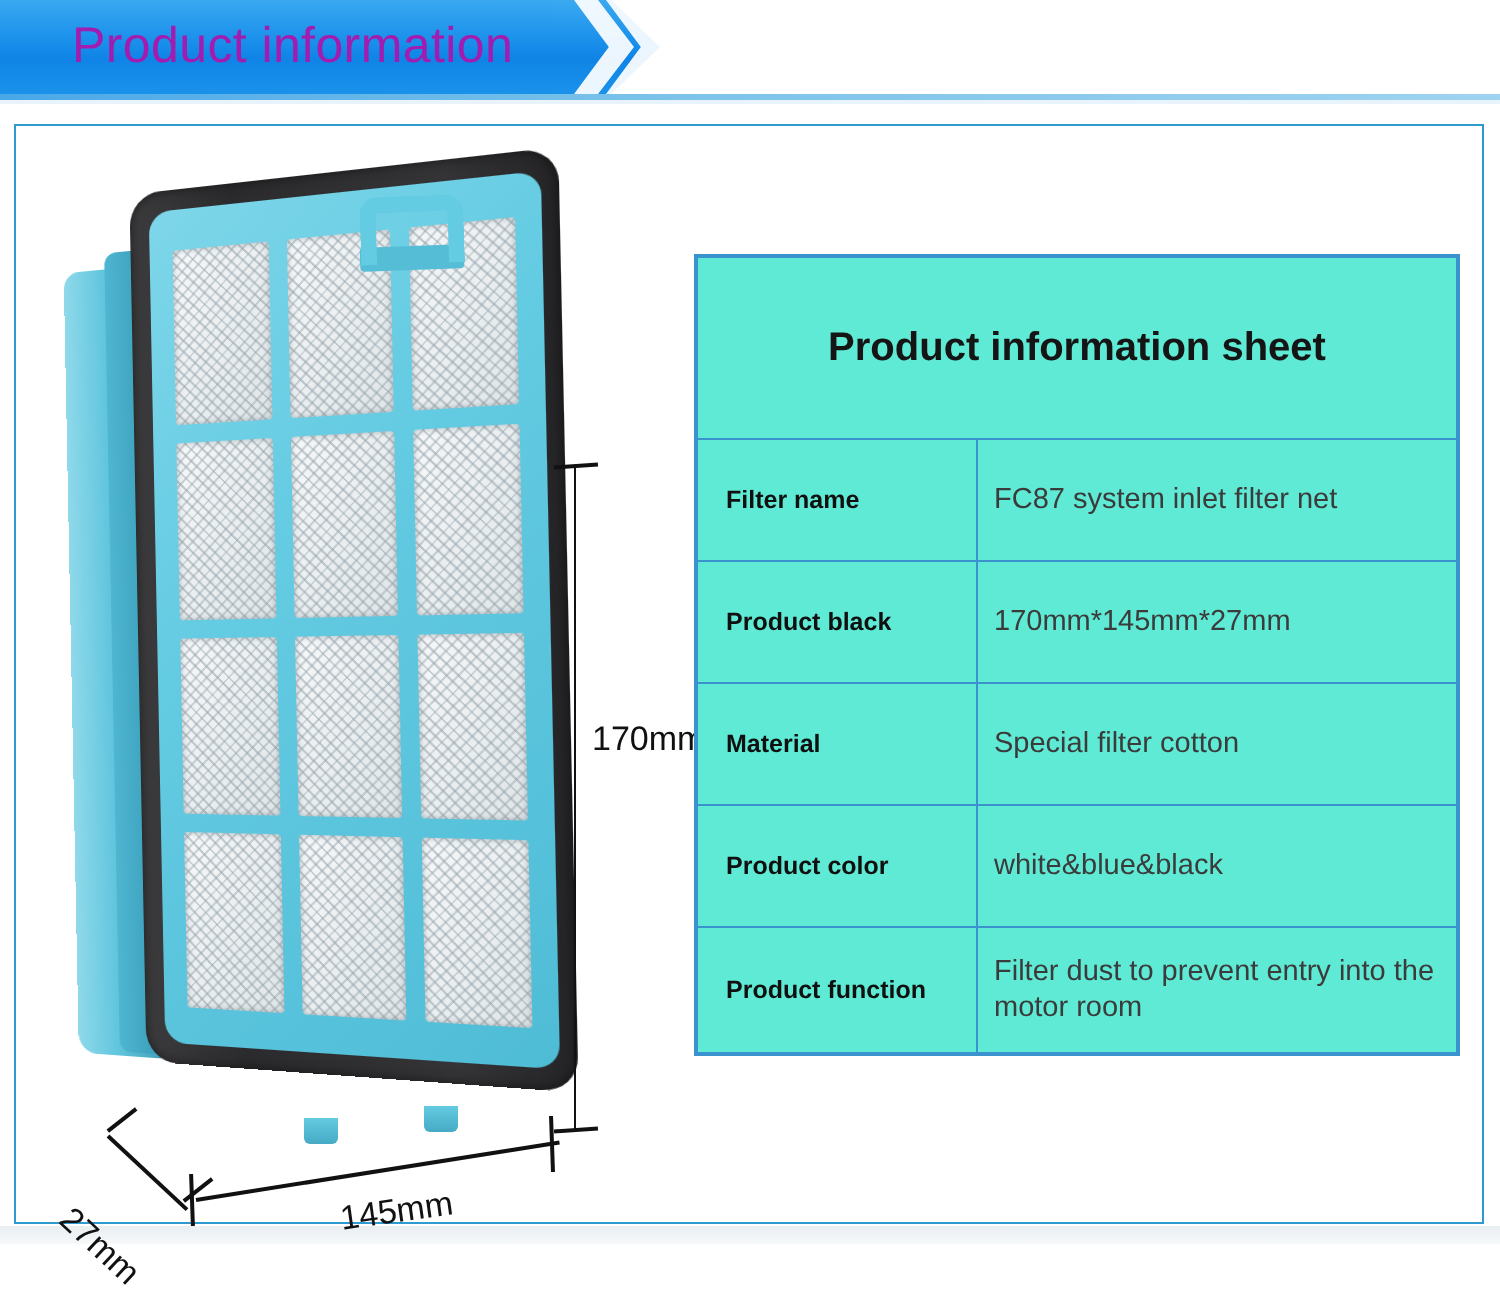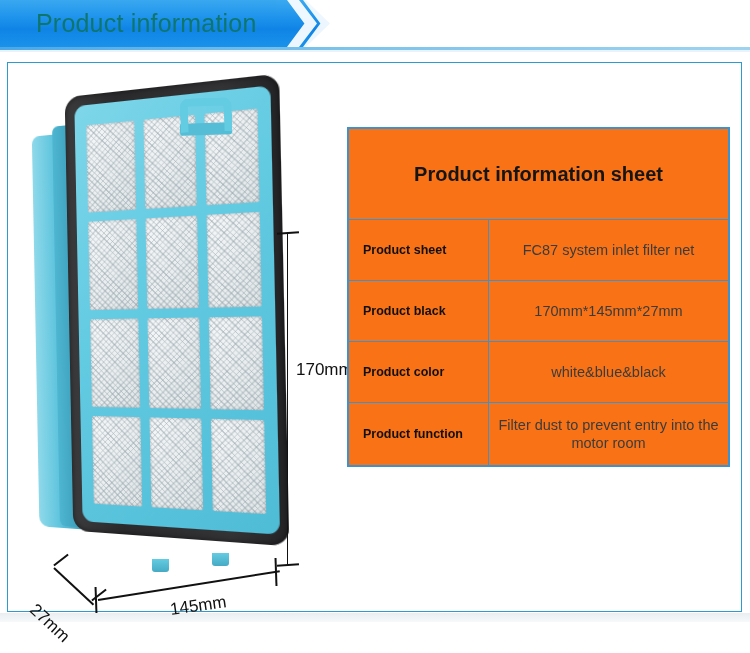--- a/index.html
+++ b/index.html
@@ -33,21 +33,21 @@
     left: 276px; top: 0;
     width: 54px; height: 47px;
     background: linear-gradient(to bottom,
         #3aa9f0 0%, #1e93ec 38%, #0f84e6 62%, #1a92ea 100%);
     clip-path: polygon(0 0, 55% 0, 100% 50%, 55% 100%, 0 100%);
   }
   .banner-title {
     position: absolute;
     left: 36px; top: 9px;
     font-size: 25px;
-    color: #0f766e;
+    color: #a21caf;
     letter-spacing: .2px;
     white-space: nowrap;
     font-family: "Liberation Sans", sans-serif;
   }
   .chev {
     position: absolute;
     top: 0;
     width: 30px; height: 47px;
   }
   .chev::before {
@@ -239,21 +239,21 @@
   .dim-cap.h27-r { left: 58px; top: 519px; width: 18px; height: 2px; transform: rotate(-38deg); }
   .dim-27 { left: 7px; top: 525px; transform: rotate(43deg); transform-origin: left top; }
 
   
   .info-table {
     position: absolute;
     left: 347px; top: 127px;
     width: 383px;
     border: 2px solid #3a93cf;
     border-collapse: collapse;
-    background: #f97316;
+    background: #5eead4;
     box-sizing: border-box;
   }
   .info-table table {
     width: 100%;
     border-collapse: collapse;
   }
   .sheet-title-cell {
     height: 88px;
     text-align: center;
     vertical-align: middle;
@@ -272,21 +272,20 @@
     padding: 0 0 0 14px;
     font-size: 12.5px;
     font-weight: bold;
     color: #101010;
     height: 60px;
     vertical-align: middle;
     font-family: "Liberation Sans", sans-serif;
   }
   .info-table td.v {
     border-bottom: 1px solid #3a93cf;
-    text-align: center;
     vertical-align: middle;
     font-size: 14.5px;
     color: #3b3b3b;
     height: 60px;
     padding: 0 8px;
     line-height: 1.25;
     font-family: "Liberation Sans", sans-serif;
   }
   .info-table tr:last-child td.k,
   .info-table tr:last-child td.v {
@@ -359,26 +358,30 @@
 
 <div class="info-table">
   <table>
     <tbody>
       <tr>
         <td class="sheet-title-cell" colspan="2">
           <span class="sheet-title">Product information sheet</span>
         </td>
       </tr>
       <tr>
-        <td class="k">Product sheet</td>
+        <td class="k">Filter name</td>
         <td class="v">FC87 system inlet filter net</td>
       </tr>
       <tr>
         <td class="k">Product black</td>
         <td class="v">170mm*145mm*27mm</td>
+      </tr>
+      <tr>
+        <td class="k">Material</td>
+        <td class="v">Special filter cotton</td>
       </tr>
       <tr>
         <td class="k">Product color</td>
         <td class="v">white&amp;blue&amp;black</td>
       </tr>
       <tr>
         <td class="k">Product function</td>
         <td class="v">Filter dust to prevent entry into the motor room</td>
       </tr>
     </tbody>

